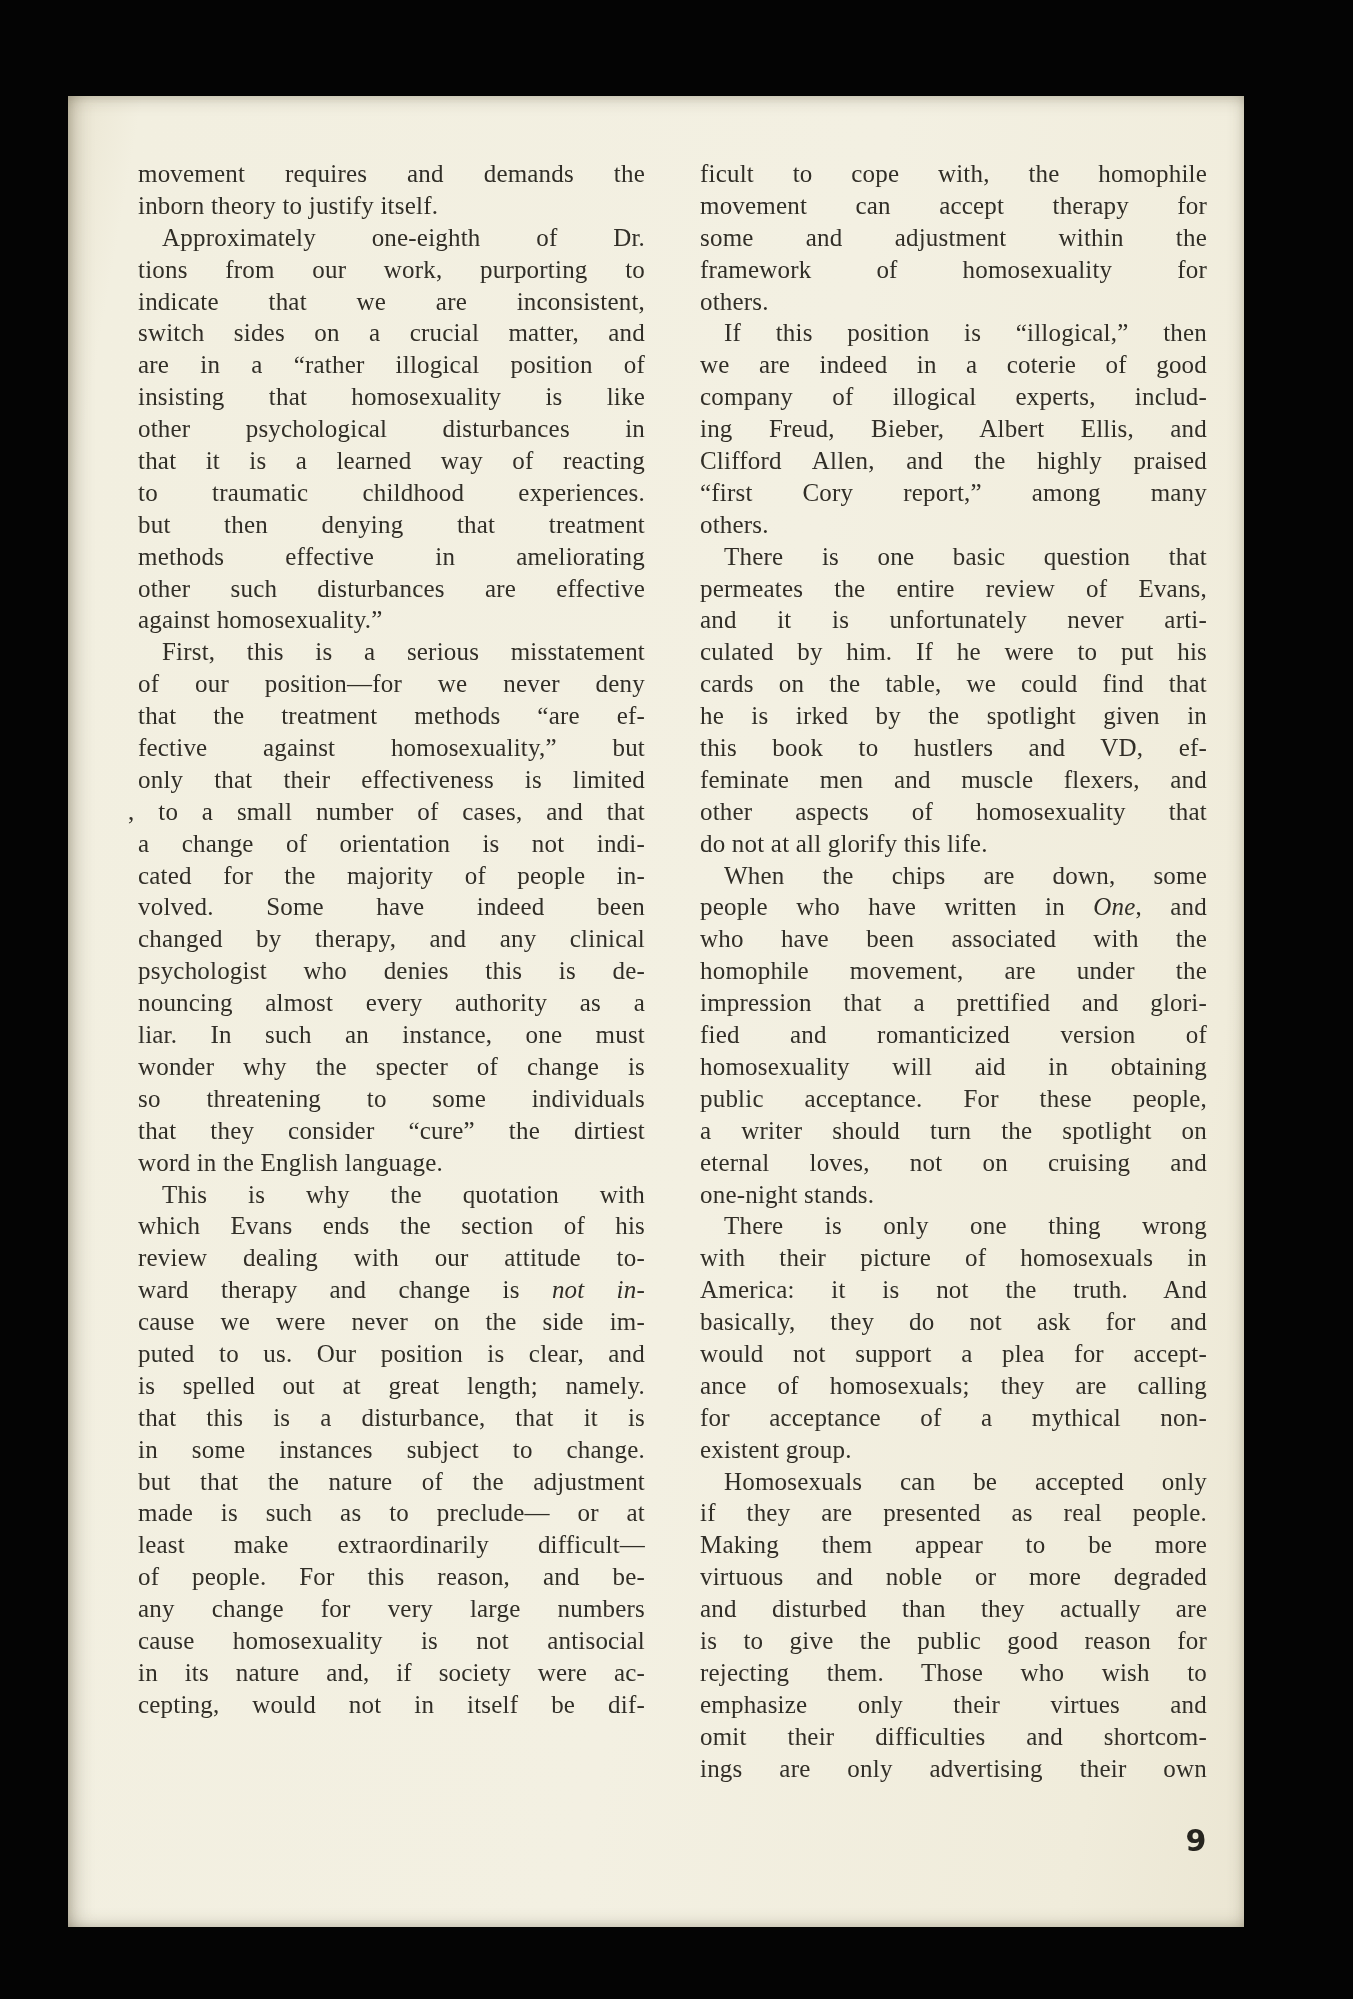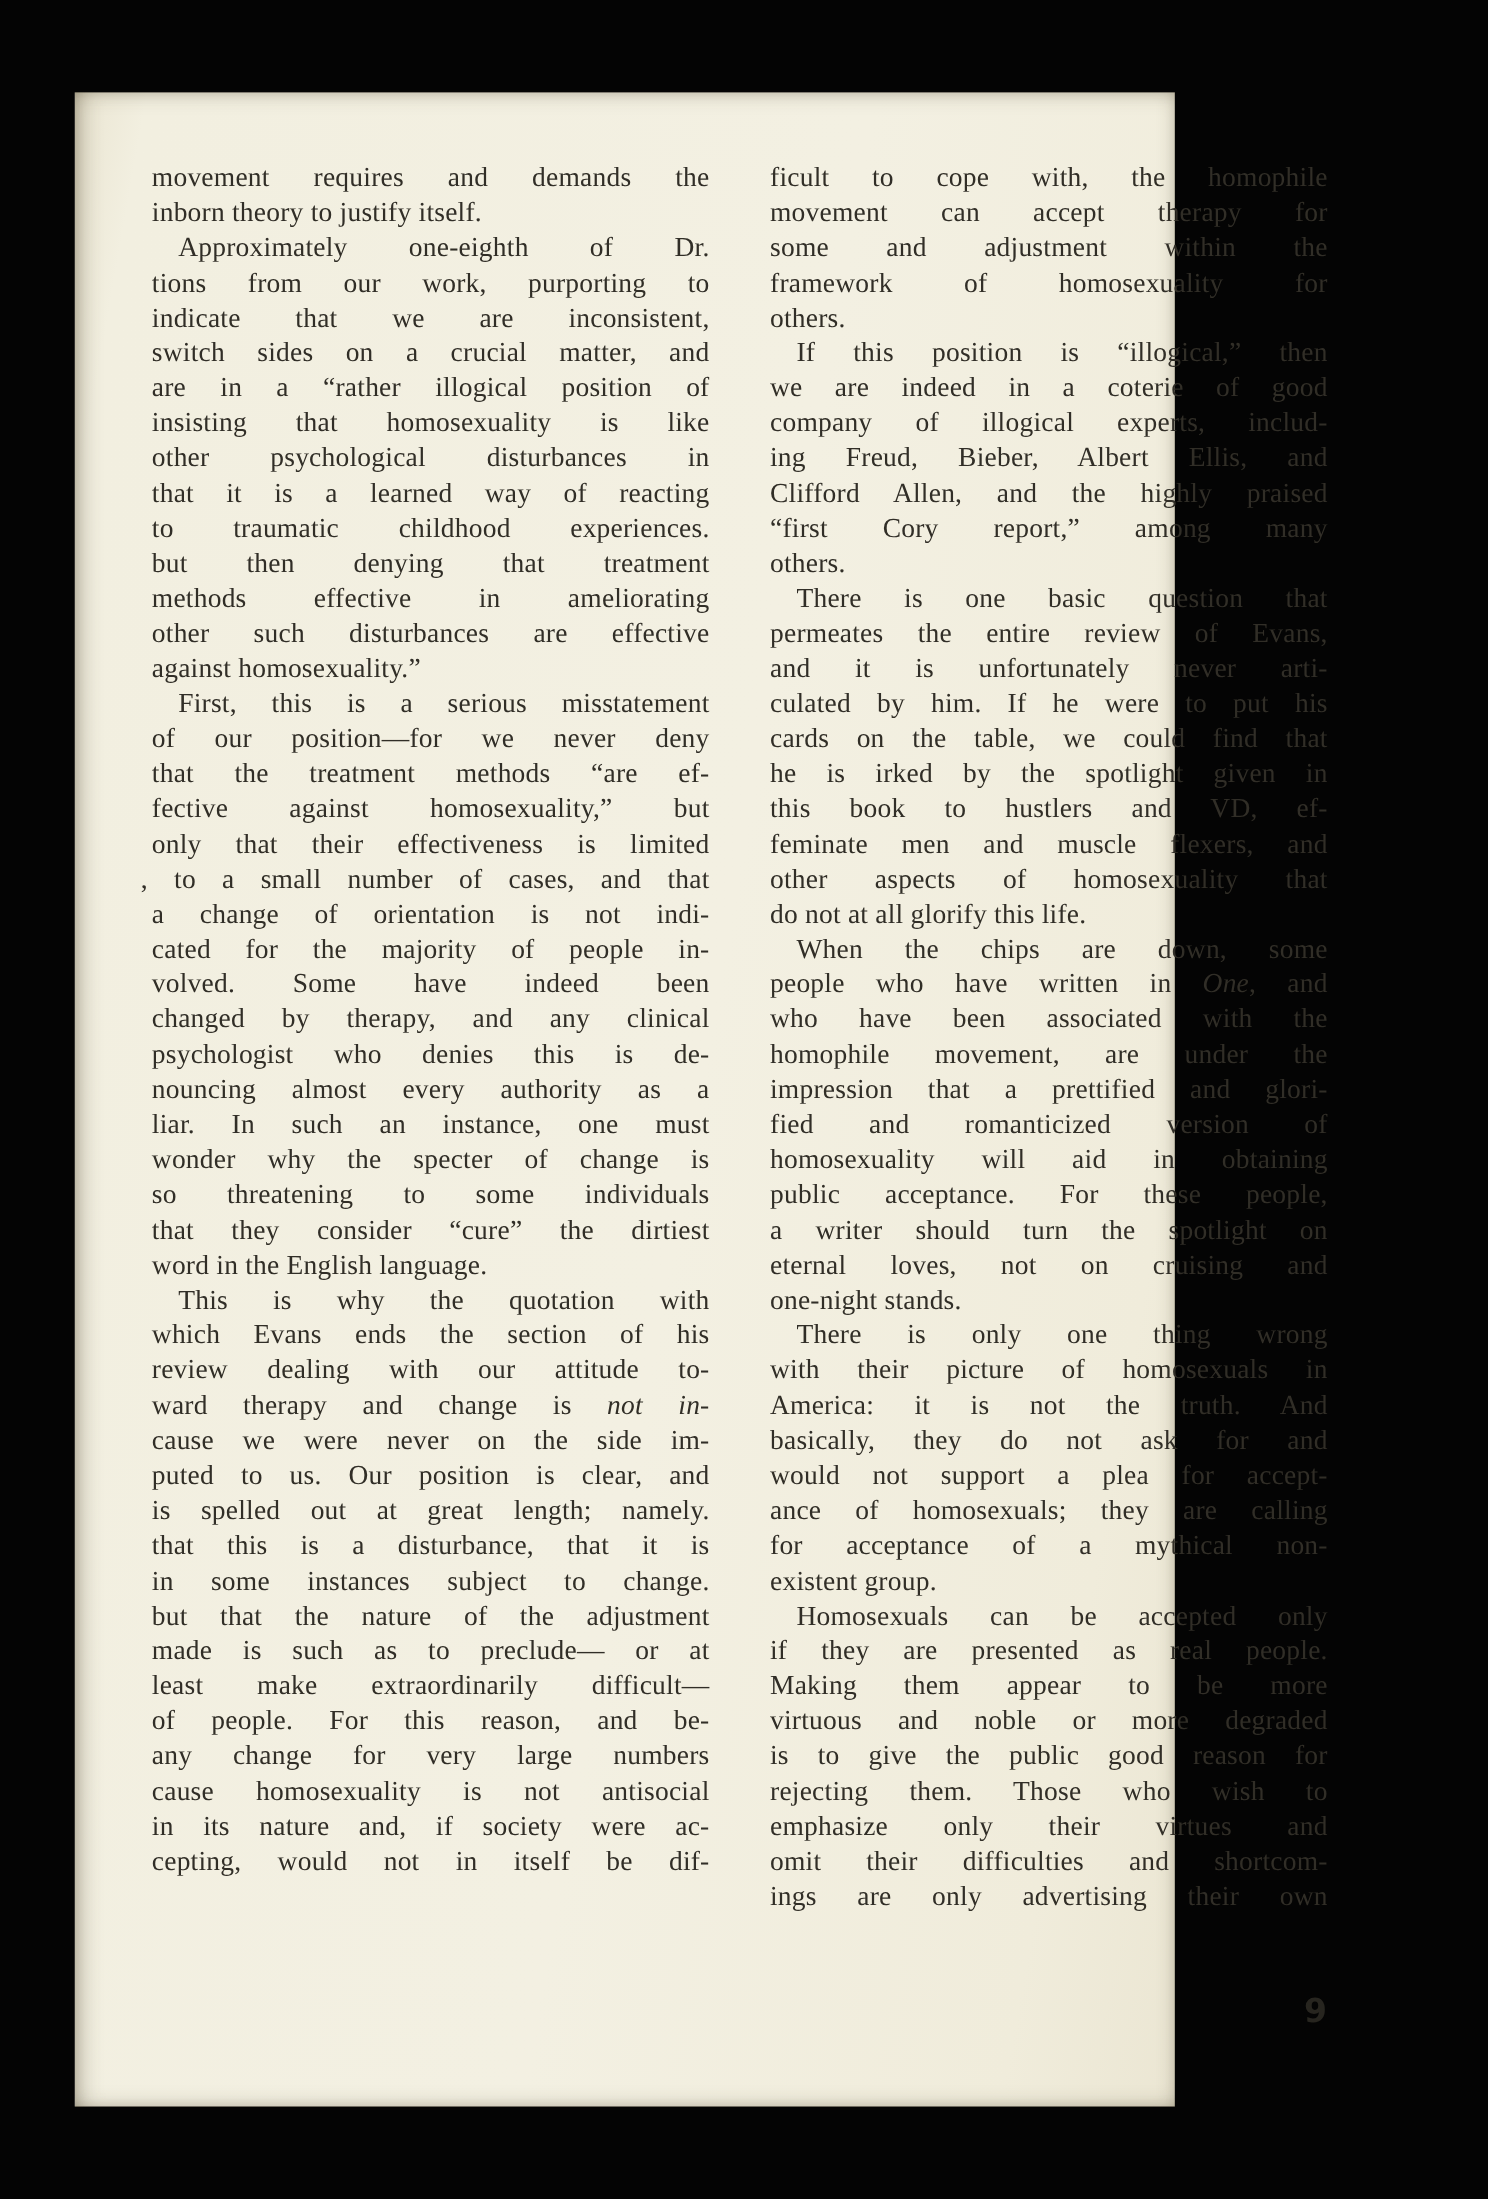--- a/index.html
+++ b/index.html
@@ -15,22 +15,22 @@
     font-family: "Liberation Serif", serif;
   }
   .scan-bg {
     position: absolute;
     inset: 0;
     background: #040404;
   }
   .page {
     position: absolute;
     left: 68px;
-    top: 84px;
-    width: 1000px;
+    top: 96px;
+    width: 1176px;
     height: 1831px;
     background: linear-gradient(100deg, #eae5d2 0%, #f2efe0 5%, #f3f0e2 55%, #f0ecdb 88%, #ebe6d3 100%);
     box-shadow:
       inset 16px 0 22px -14px rgba(70, 60, 35, 0.45),
       inset -10px 0 18px -12px rgba(70, 60, 35, 0.30),
       inset 0 12px 20px -14px rgba(70, 60, 35, 0.35),
       inset 0 -12px 20px -14px rgba(70, 60, 35, 0.30);
   }
   .column {
     position: absolute;
@@ -171,20 +171,21 @@
       <div class="line">America: it is not the truth. And</div>
       <div class="line">basically, they do not ask for and</div>
       <div class="line">would not support a plea for accept-</div>
       <div class="line">ance of homosexuals; they are calling</div>
       <div class="line">for acceptance of a mythical non-</div>
       <div class="line last">existent group.</div>
       <div class="line first">Homosexuals can be accepted only</div>
       <div class="line">if they are presented as real people.</div>
       <div class="line">Making them appear to be more</div>
       <div class="line">virtuous and noble or more degraded</div>
+      <div class="line">and disturbed than they actually are</div>
       <div class="line">is to give the public good reason for</div>
       <div class="line">rejecting them. Those who wish to</div>
       <div class="line">emphasize only their virtues and</div>
       <div class="line">omit their difficulties and shortcom-</div>
       <div class="line">ings are only advertising their own</div>
     </div>
   <div class="page-number">9</div>
 </div>
 
 </body></html>

